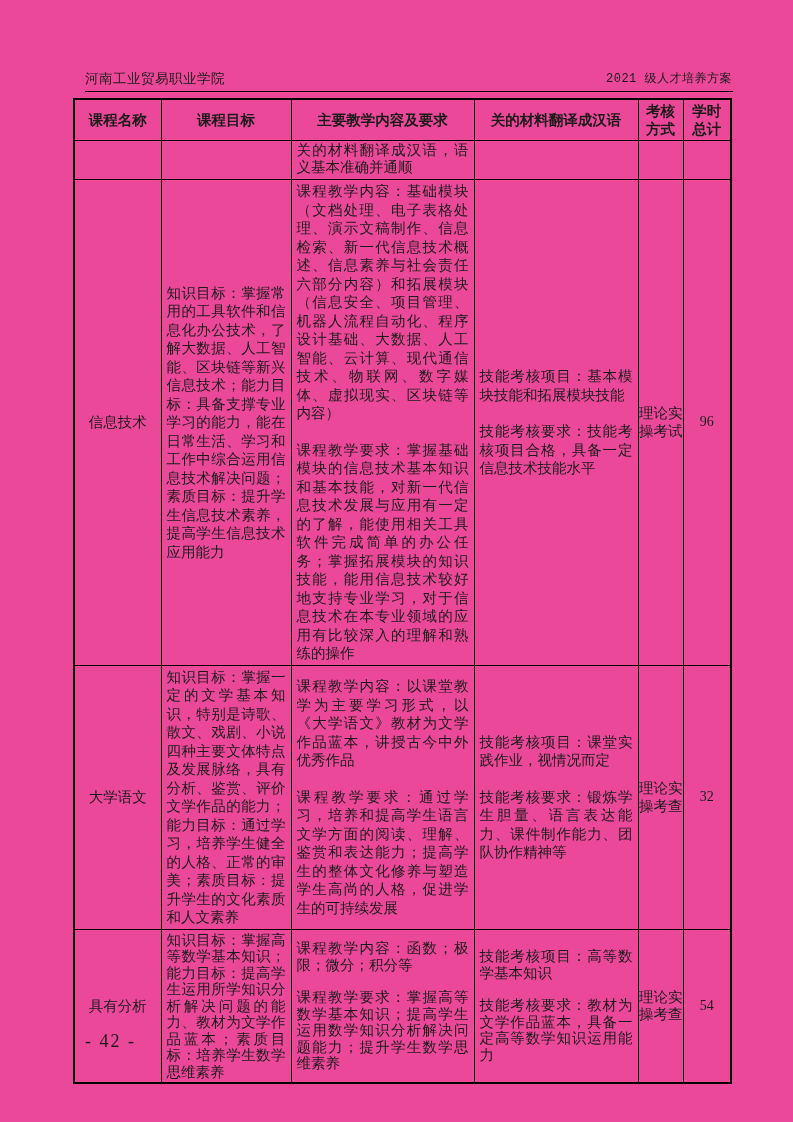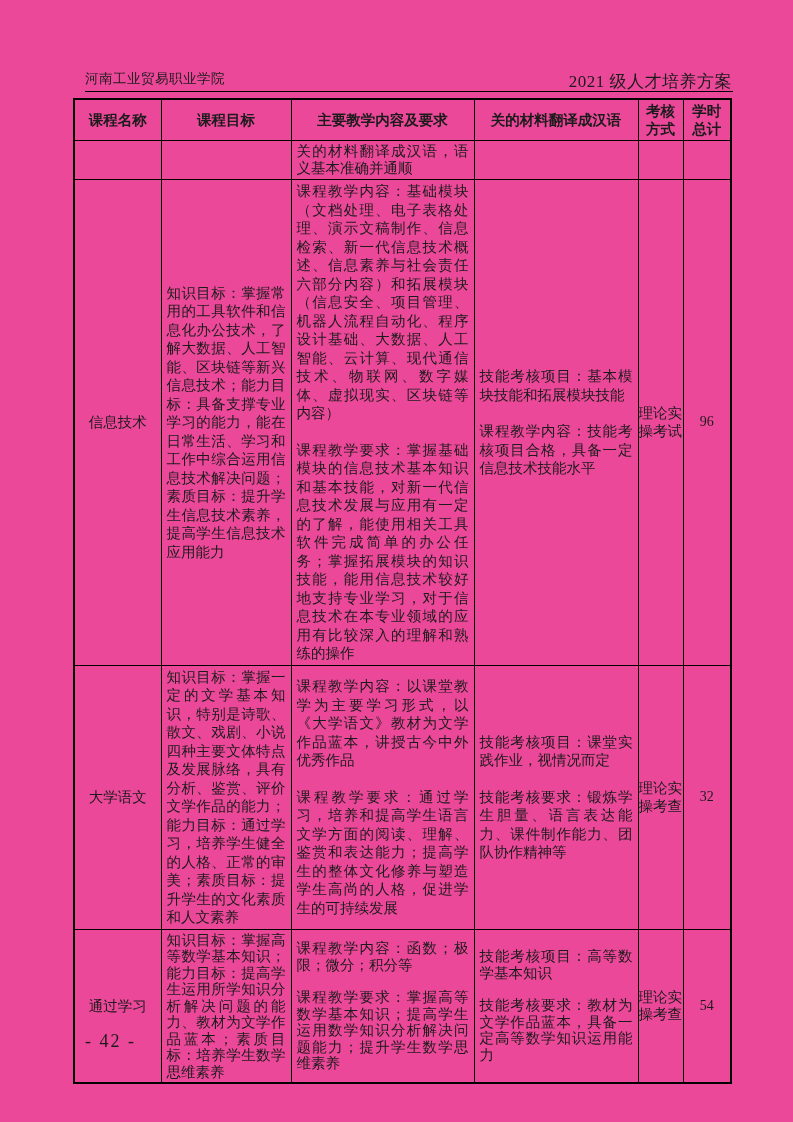--- a/index.html
+++ b/index.html
@@ -10,21 +10,21 @@
     font-family:"Liberation Serif","DejaVu Serif",serif;
     color:#1b1b1b;
     overflow:hidden;
   }
   .doc-header-left{
     position:absolute;left:85px;top:70px;
     font-size:13.5px;letter-spacing:.5px;
   }
   .doc-header-right{
     position:absolute;right:61px;top:70px;
-    font-size:17px;letter-spacing:.5px;
+    font-size:12px;letter-spacing:.5px;font-family:Liberation Mono, monospace;
   }
   .doc-header-rule{
     position:absolute;left:85px;top:91px;width:648px;height:0;
     border-top:1.5px solid #000;
   }
   table.curriculum{
     position:absolute;left:73px;top:98px;
     border-collapse:collapse;table-layout:fixed;
     width:657px;
     border:2px solid #000;
@@ -37,27 +37,27 @@
     line-height:18.5px;
     word-break:break-all;
     overflow:hidden;
   }
   th{
     font-weight:bold;text-align:center;
     padding:2px 3px;line-height:18px;
   }
   tr.r-head{height:37px;}
   tr.r-cont{height:36px;}
-  tr.r-cont td{line-height:17px;}
+  tr.r-cont td{line-height:17px;font-family:Liberation Mono, monospace;}
   tr.r0{height:437px;}
   tr.r1{height:252px;}
   tr.r2{height:152px;}
   tr.r2 td{line-height:16.5px;}
   .cell-course{text-align:center;}
-  .cell-method{text-align:left;padding:2px 0;}
+  .cell-method{text-align:right;padding:2px 0;}
   .cell-hours{text-align:center;font-size:14px;}
   .cell-text{text-align:justify;}
   .para+.para{margin-top:18px;}
   tr.r2 .para+.para{margin-top:16px;}
   .doc-footer{
     position:absolute;left:85px;top:1031px;
     font-size:18px;letter-spacing:2px;
   }
 </style>
 </head>
@@ -100,21 +100,21 @@
 
       <tr class="r0">
         <td class="cell-course">信息技术</td>
         <td class="cell-text">知识目标：掌握常用的工具软件和信息化办公技术，了解大数据、人工智能、区块链等新兴信息技术；能力目标：具备支撑专业学习的能力，能在日常生活、学习和工作中综合运用信息技术解决问题；素质目标：提升学生信息技术素养，提高学生信息技术应用能力</td>
         <td class="cell-text">
           <div class="para">课程教学内容：基础模块（文档处理、电子表格处理、演示文稿制作、信息检索、新一代信息技术概述、信息素养与社会责任六部分内容）和拓展模块（信息安全、项目管理、机器人流程自动化、程序设计基础、大数据、人工智能、云计算、现代通信技术、物联网、数字媒体、虚拟现实、区块链等内容）</div>
           <div class="para">课程教学要求：掌握基础模块的信息技术基本知识和基本技能，对新一代信息技术发展与应用有一定的了解，能使用相关工具软件完成简单的办公任务；掌握拓展模块的知识技能，能用信息技术较好地支持专业学习，对于信息技术在本专业领域的应用有比较深入的理解和熟练的操作</div>
         </td>
         <td class="cell-text">
           <div class="para">技能考核项目：基本模块技能和拓展模块技能</div>
-          <div class="para">课程教学内容：技能考核项目合格，具备一定信息技术技能水平</div>
+          <div class="para">技能考核要求：技能考核项目合格，具备一定信息技术技能水平</div>
         </td>
         <td class="cell-method">理论实操考试</td>
         <td class="cell-hours">96</td>
       </tr>
 
       <tr class="r1">
         <td class="cell-course">大学语文</td>
         <td class="cell-text">知识目标：掌握一定的文学基本知识，特别是诗歌、散文、戏剧、小说四种主要文体特点及发展脉络，具有分析、鉴赏、评价文学作品的能力；能力目标：通过学习，培养学生健全的人格、正常的审美；素质目标：提升学生的文化素质和人文素养</td>
         <td class="cell-text">
           <div class="para">课程教学内容：以课堂教学为主要学习形式，以《大学语文》教材为文学作品蓝本，讲授古今中外优秀作品</div>
@@ -122,21 +122,21 @@
         </td>
         <td class="cell-text">
           <div class="para">技能考核项目：课堂实践作业，视情况而定</div>
           <div class="para">技能考核要求：锻炼学生胆量、语言表达能力、课件制作能力、团队协作精神等</div>
         </td>
         <td class="cell-method">理论实操考查</td>
         <td class="cell-hours">32</td>
       </tr>
 
       <tr class="r2">
-        <td class="cell-course">通过学习</td>
+        <td class="cell-course">具有分析</td>
         <td class="cell-text">知识目标：掌握高等数学基本知识；能力目标：提高学生运用所学知识分析解决问题的能力、教材为文学作品蓝本；素质目标：培养学生数学思维素养</td>
         <td class="cell-text">
           <div class="para">课程教学内容：函数；极限；微分；积分等</div>
           <div class="para">课程教学要求：掌握高等数学基本知识；提高学生运用数学知识分析解决问题能力；提升学生数学思维素养</div>
         </td>
         <td class="cell-text">
           <div class="para">技能考核项目：高等数学基本知识</div>
           <div class="para">技能考核要求：教材为文学作品蓝本，具备一定高等数学知识运用能力</div>
         </td>
         <td class="cell-method">理论实操考查</td>

